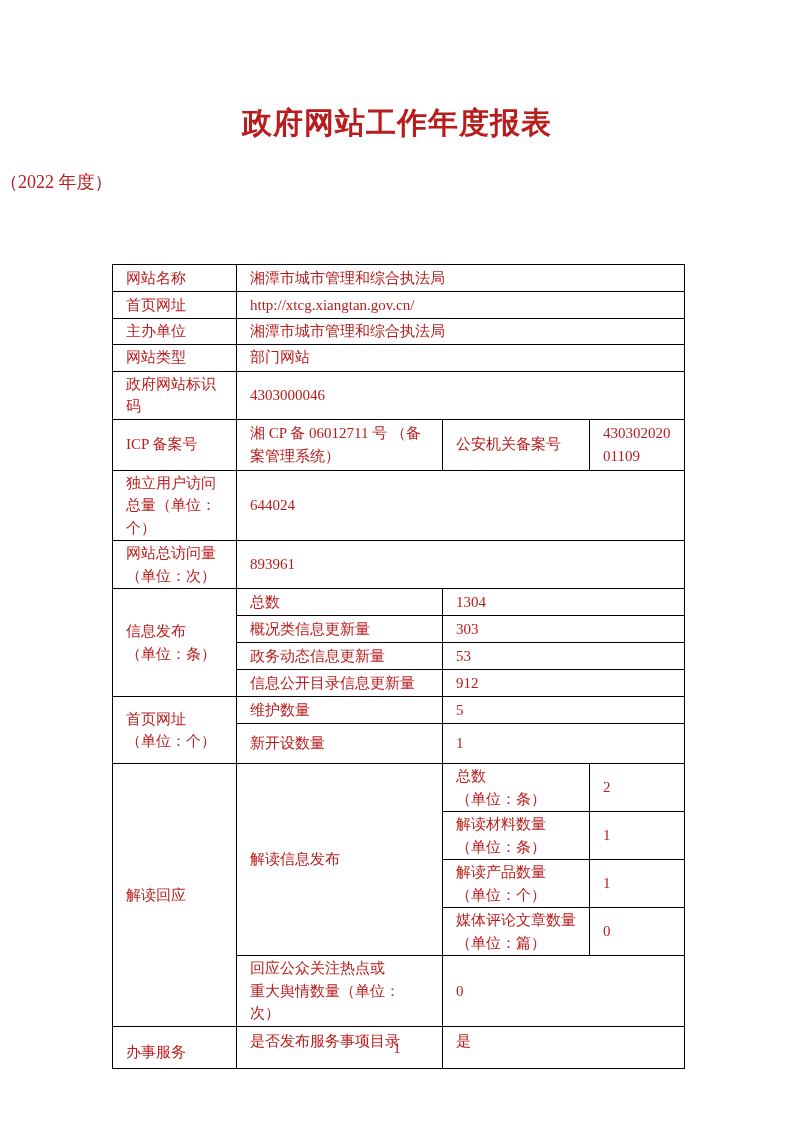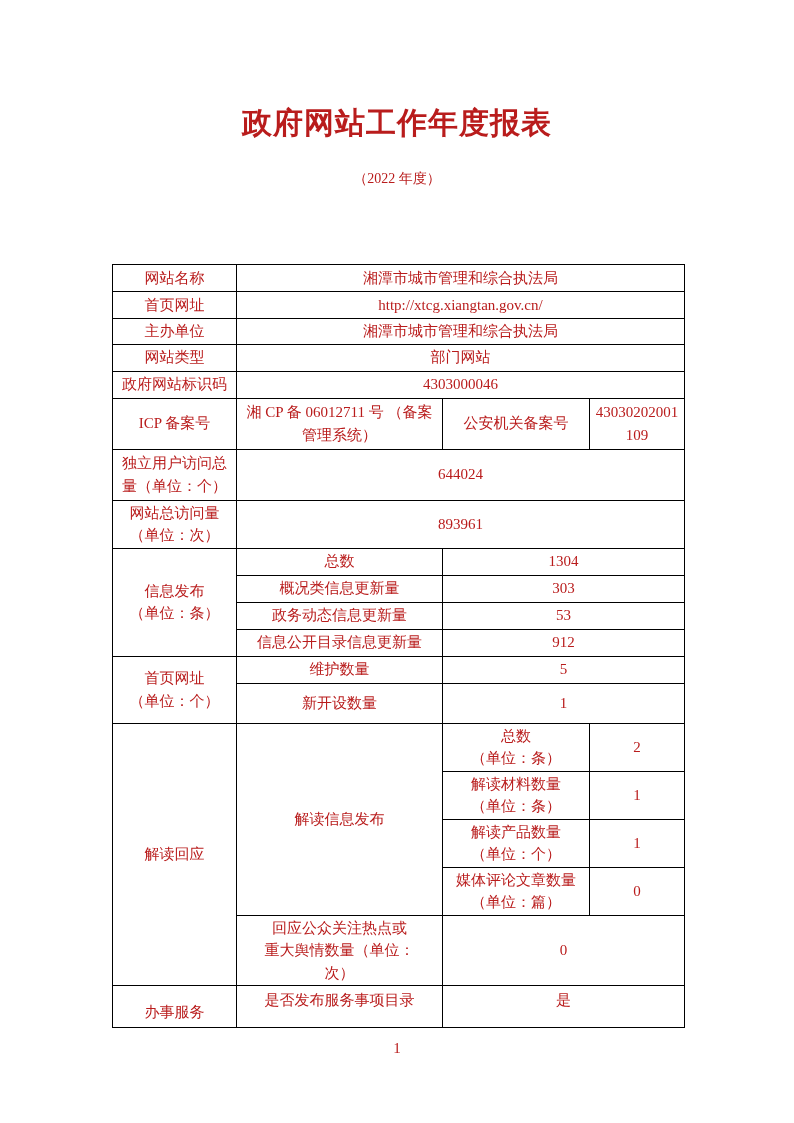--- a/index.html
+++ b/index.html
@@ -17,42 +17,40 @@
     top: 103px; left: 0; width: 100%;
     text-align: center;
     font-size: 30px;
     font-weight: bold;
     letter-spacing: 1px;
     font-family: "DejaVu Sans", "Liberation Sans", sans-serif;
   }
   .doc-subtitle {
     position: absolute;
     top: 170px; left: 0; width: 100%;
-    text-align: center;
-    font-size: 14px;
+    font-size: 18px;
   }
   .reporting-unit {
     position: absolute;
     top: 240px; left: 113px;
     font-size: 15px;
   }
   table.report {
     position: absolute;
     top: 264px; left: 112px;
     border-collapse: collapse;
     table-layout: fixed;
     width: 572px;
   }
   table.report td {
     border: 1px solid #000000;
-    text-align: center;
     vertical-align: middle;
     font-size: 15px;
     line-height: 1.5;
-    padding: 1px 4px;
+    padding: 1px 13px;
     white-space: pre-line;
     word-break: break-all;
     overflow: hidden;
   }
   table.report td.vtop { vertical-align: top; padding-top: 3px; }
   table.report td.vbottom { vertical-align: bottom; padding-bottom: 4px; }
   .page-number {
     position: absolute;
     top: 1040px; left: 0; width: 100%;
     text-align: center;

